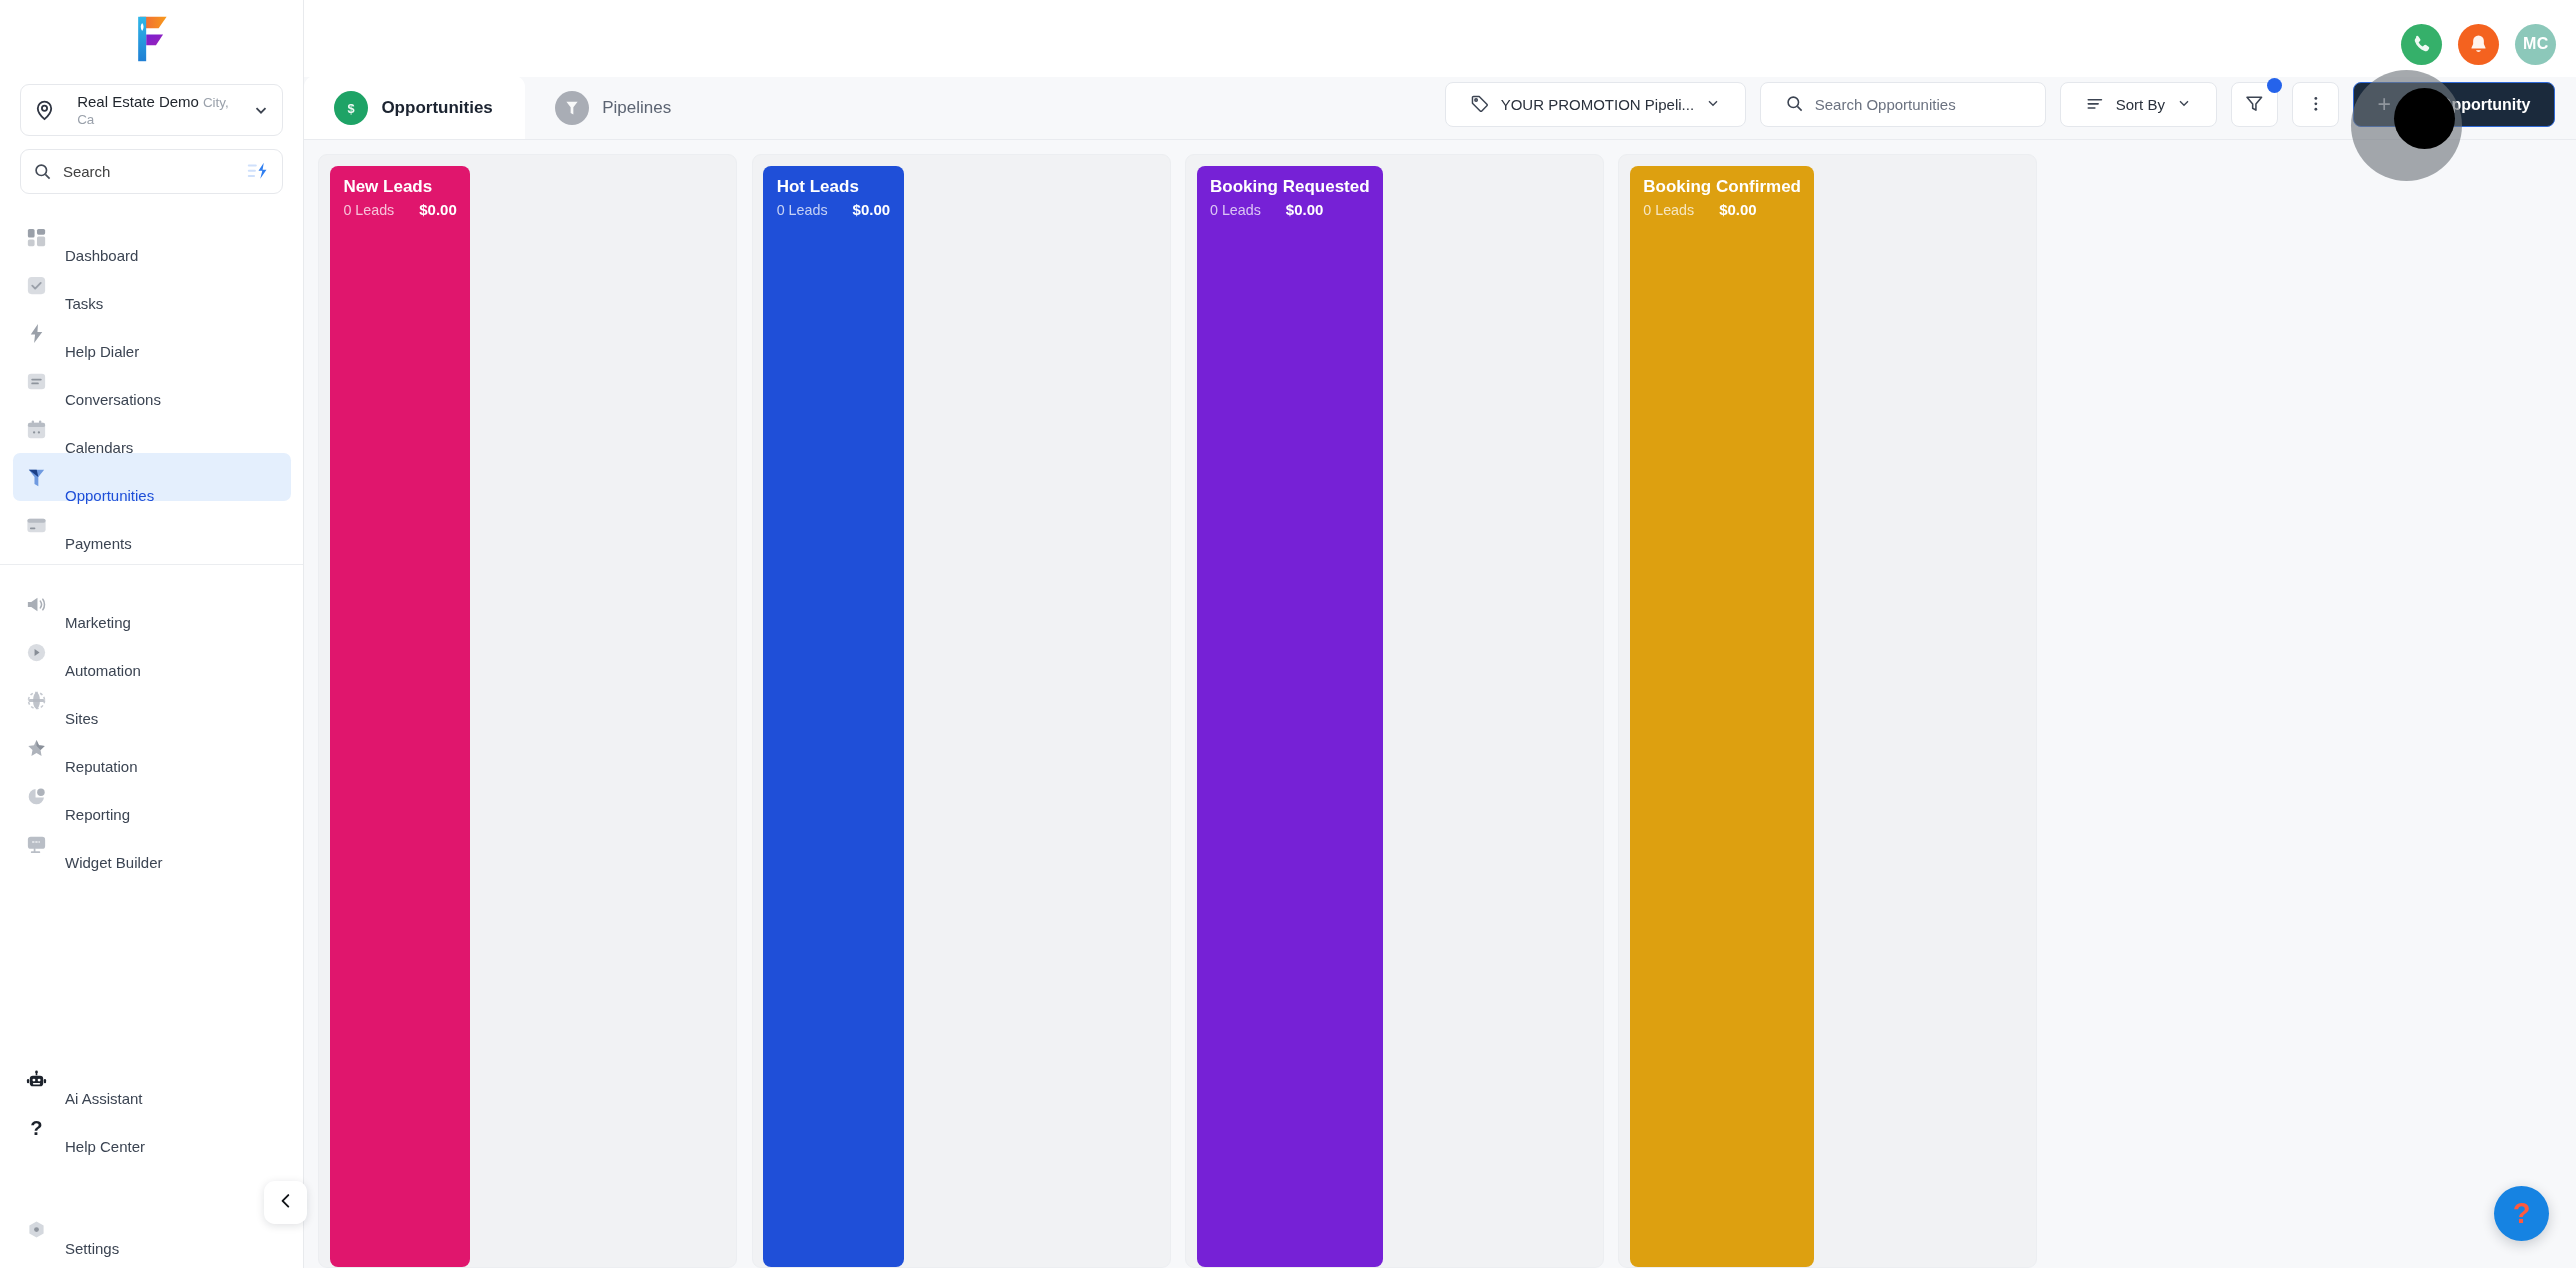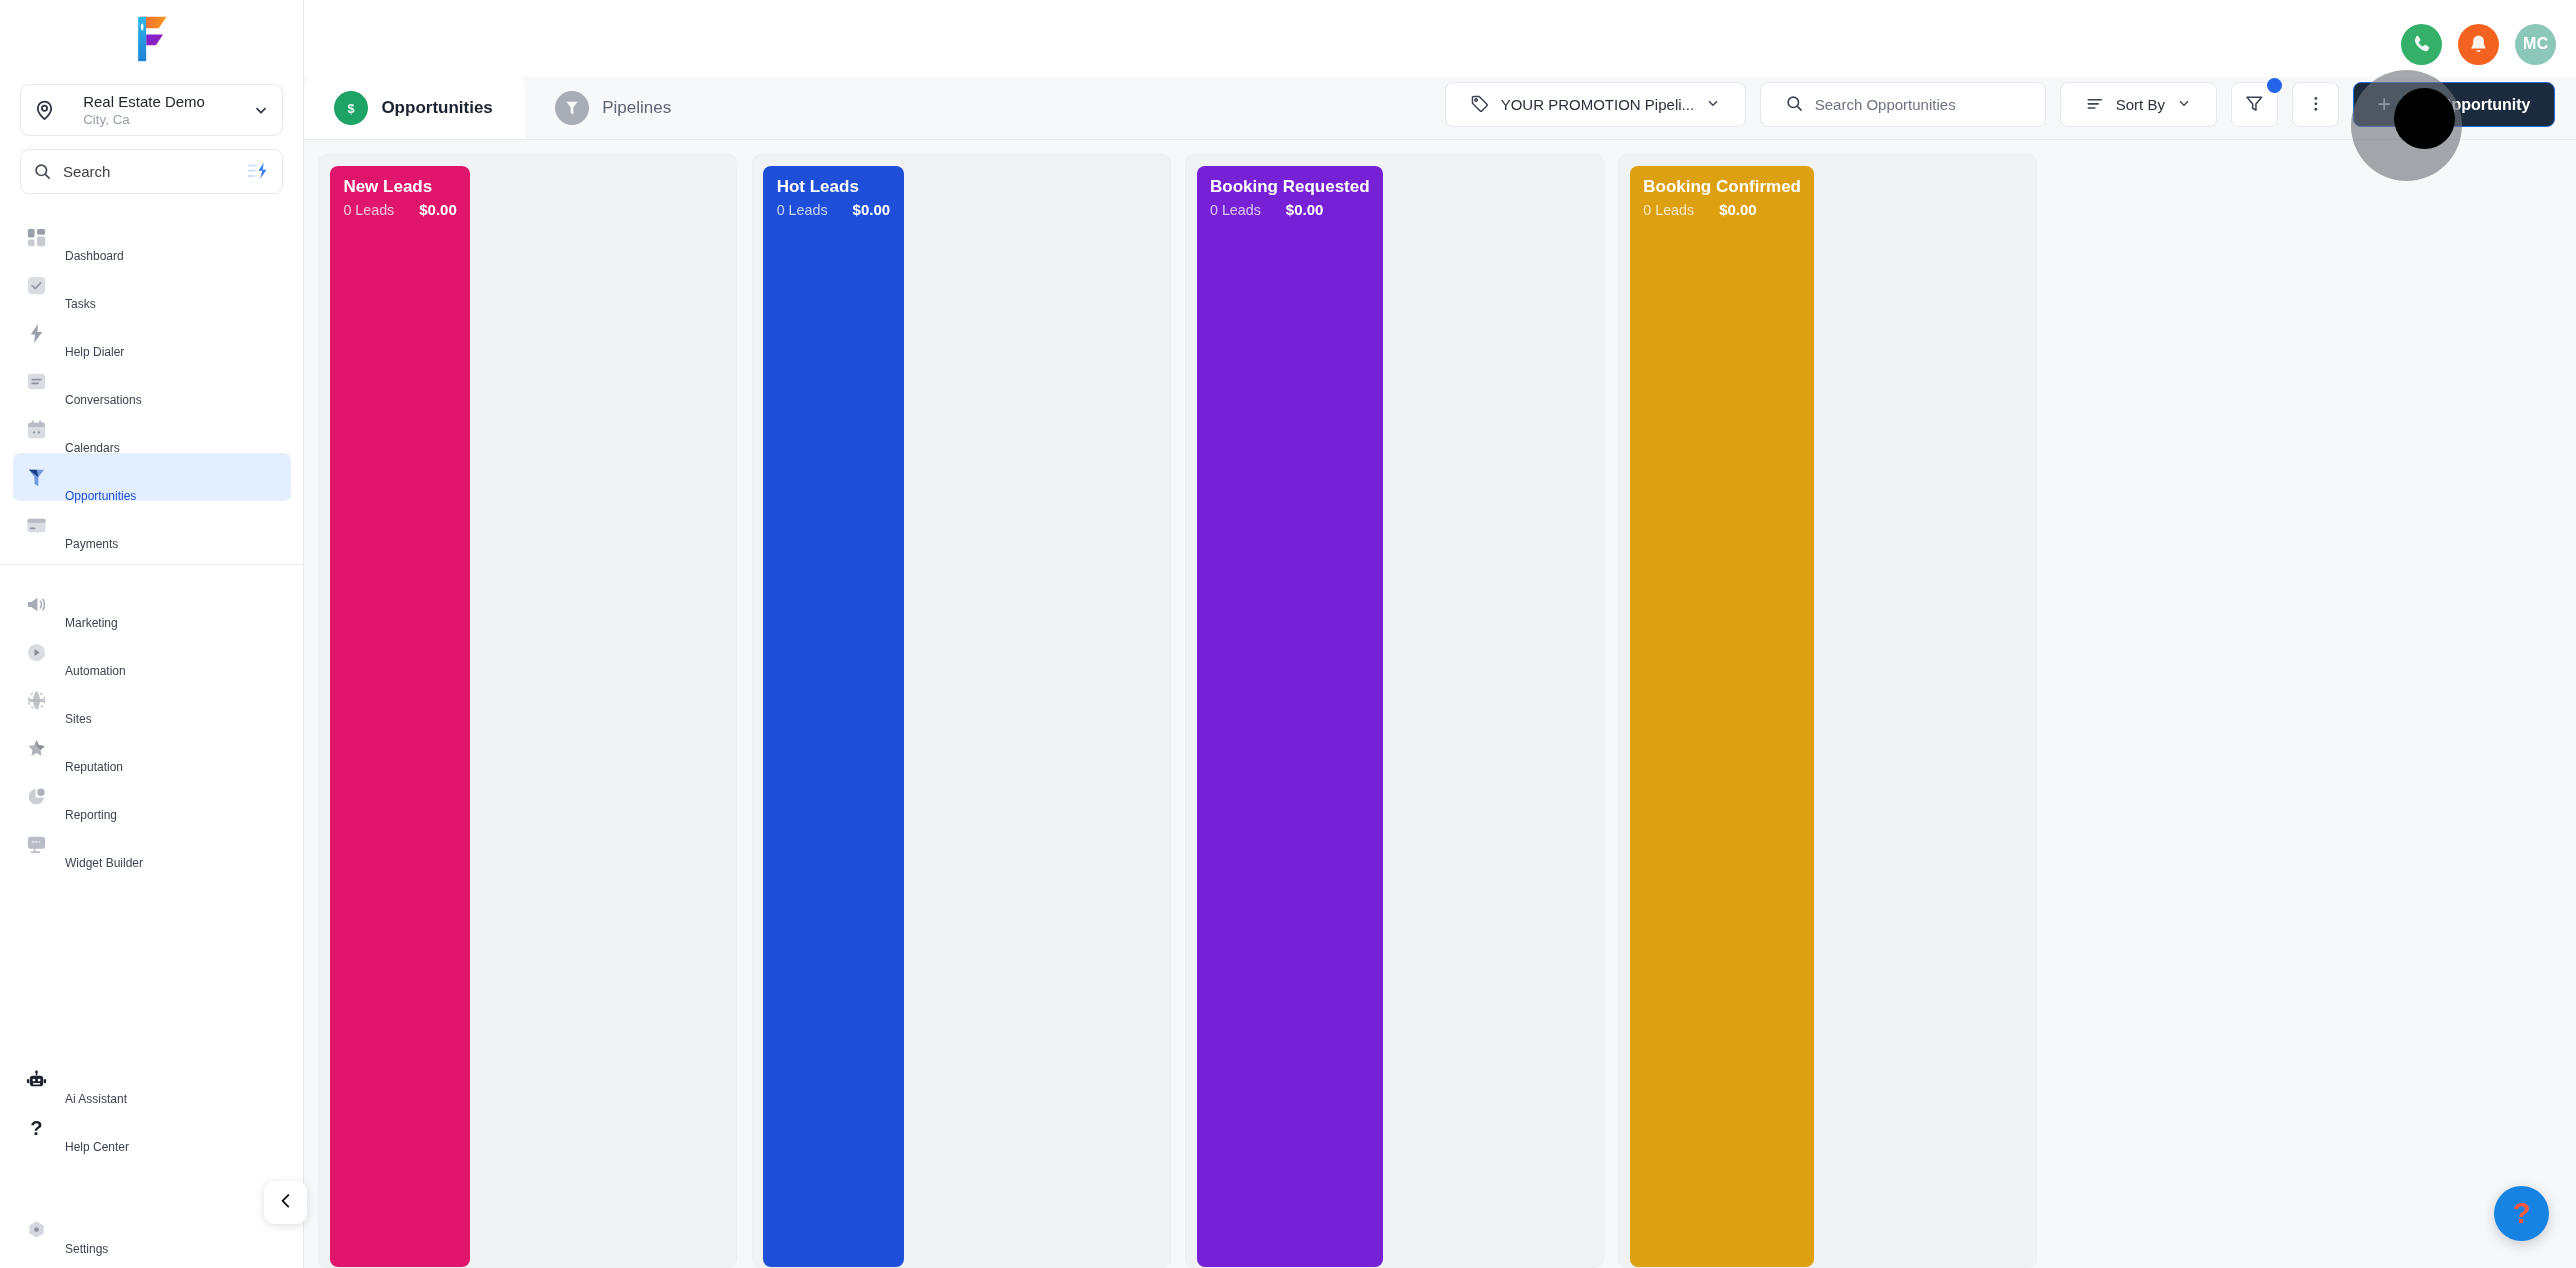--- a/index.html
+++ b/index.html
@@ -19,21 +19,21 @@
     display: flex; flex-direction: column;
     position: relative; flex: 0 0 304px;
   }
   .logo-wrap { height: 77px; display: flex; align-items: center; justify-content: center; }
   .logo { width: 41px; height: 48px; position: relative; }
   .logo svg { width: 41px; height: 48px; display:block; }
 
   .loc-card {
     margin: 7.2px 19.7px 0 19.7px; height: 52px;
     border: 0.9px solid #e6e8ec; border-radius: 9px;
-    display: flex; align-items: center; padding: 0 12.5px; gap: 27px;
+    display: flex; align-items: center; padding: 0 12.5px; gap: 21px;
     background: #fff;
   }
   .loc-pin { width: 23px; height: 23px; flex: 0 0 23px; color: #2f3542; }
   .loc-text { flex: 1; min-width: 0; }
   .loc-name { font-size: 15px; color: #22272e; line-height: 18px; white-space: nowrap; overflow: hidden; text-overflow: ellipsis; }
   .loc-sub { font-size: 13.4px; color: #9aa1ab; line-height: 17px; }
   .loc-chev { width: 18px; height: 18px; color: #3c4350; flex: 0 0 18px; }
 
   .search-card {
     margin: 12.5px 19.7px 0 19.7px; height: 45px;
@@ -43,21 +43,21 @@
   .search-ic { width: 19px; height: 19px; color: #434a56; flex:0 0 19px;}
   .search-ph { flex: 1; font-size: 15px; color: #404040; }
   .bolt-ic { width: 23px; height: 19.7px; flex:0 0 23px; }
 
   .nav { margin-top: 19.7px; display: flex; flex-direction: column; }
   .nav-item {
     height: 48px; display: flex; align-items: center; gap: 17px;
     margin: 0 12.5px; padding: 0 12.5px; border-radius: 7.2px; cursor: pointer;
   }
   .nav-item .ic { width: 23px; height: 23px; flex: 0 0 23px; display:flex; align-items:center; justify-content:center; }
-  .nav-item .lbl { font-size: 12px; color: #3b4452; white-space: nowrap; margin-top: 37px; }
+  .nav-item .lbl { font-size: 15px; color: #3b4452; white-space: nowrap; margin-top: 37px; }
   .nav-item.active { background: #e4effd; }
   .nav-item.active .lbl { color: #1d4ed8; }
   .nav-sep { height: 0.9px; background: #ebedf0; margin: 15px 0 15px 0; }
 
   .nav-bottom { margin-top: auto; padding-bottom: 14px; }
   .settings-wrap { margin-top: 54px; }
 
   .collapse-btn {
     position: absolute; left: 264px; bottom: 44px;
     width: 43px; height: 43px; background: #ffffff; border-radius: 10.7px;

